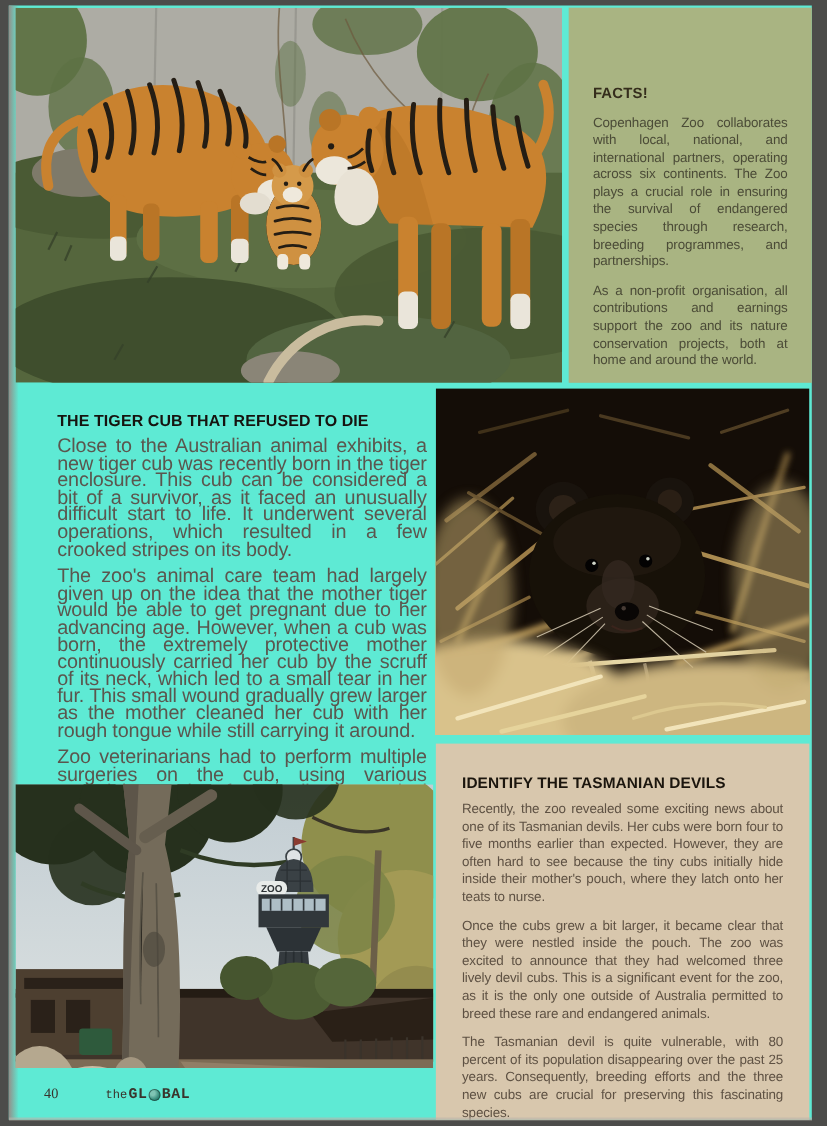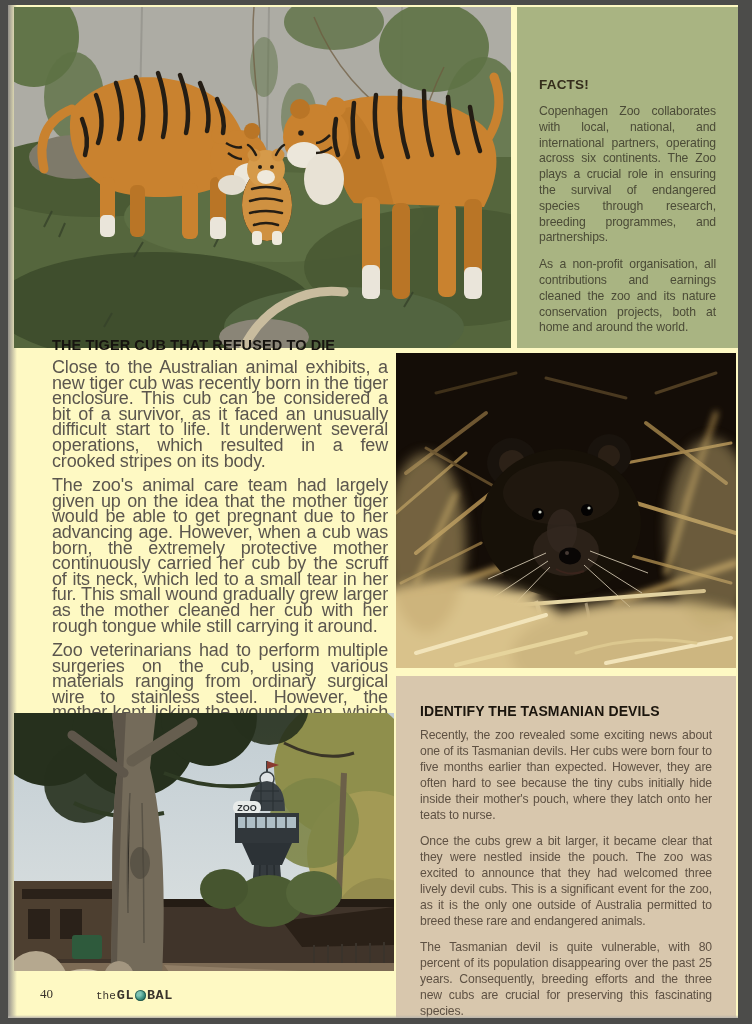--- a/index.html
+++ b/index.html
@@ -1,35 +1,35 @@
 <!DOCTYPE html>
 <html><head>
 <meta charset="utf-8">
 <style>
   html,body{margin:0;padding:0;background:#4c4c4a;}
   *{box-sizing:border-box;}
   .scan{position:relative;width:752px;height:1024px;background:#4c4c4a;overflow:hidden;
         font-family:"Liberation Sans", sans-serif;}
-  .page{position:absolute;left:8px;top:5px;width:730px;height:1013px;background:#fef9c3;}
+  .page{position:absolute;left:8px;top:5px;width:730px;height:1013px;background:#5eead4;}
   .page::before{content:"";position:absolute;left:0;top:0;bottom:0;width:9px;
         background:linear-gradient(to right,#93908a,rgba(250,250,246,0));pointer-events:none;}
   .page::after{content:"";position:absolute;left:0;right:0;bottom:0;height:3px;
         background:linear-gradient(to top,#b9b5ac,rgba(250,250,246,0));pointer-events:none;}
 
   .photo{position:absolute;overflow:hidden;}
   .photo svg{display:block;}
 
   .tiger-photo{left:6px;top:2px;width:497px;height:341px;}
   .facts-box{position:absolute;left:509px;top:2px;width:221px;height:341px;
         background:#a9b482;padding:70px 22px 0 22px;}
   .facts-title{font-size:13.5px;font-weight:700;color:#352d1c;margin:0 0 12px 0;letter-spacing:.2px;}
   .facts-box p{font-size:12.2px;line-height:15.8px;color:#4b4b37;margin:0 0 11px 0;
         text-align:justify;letter-spacing:-.1px;}
 
-  .article{position:absolute;left:44px;top:332px;width:336px;}
+  .article{position:absolute;left:44px;top:370px;width:336px;}
   .article-title{font-size:14.5px;font-weight:700;color:#16130f;margin:0 0 7px 0;letter-spacing:.1px;}
   .article p{font-size:18px;line-height:15.6px;color:#5b564e;margin:0 0 9px 0;
         text-align:justify;letter-spacing:-.15px;}
 
   .devil-photo{left:388px;top:348px;width:340px;height:315px;}
 
   .devils-box{position:absolute;left:388px;top:671px;width:340px;height:342px;
         background:#d8c7ad;padding:27px 24px 0 24px;}
   .devils-title{font-size:14px;font-weight:700;color:#1b150d;margin:0 0 8px 0;letter-spacing:.1px;}
   .devils-box p{font-size:12.2px;line-height:16px;color:#5e5143;margin:0 0 10px 0;
@@ -171,21 +171,21 @@
           </g>
           <rect x="238" y="224" width="10" height="14" rx="4" fill="#efe9dc"></rect>
           <rect x="258" y="224" width="10" height="14" rx="4" fill="#efe9dc"></rect>
         </g>
       </svg>
     </div>
 
     <aside class="facts-box">
       <h2 class="facts-title">FACTS!</h2>
       <p>Copenhagen Zoo collaborates with local, national, and international partners, operating across six continents. The Zoo plays a crucial role in ensuring the survival of endangered species through research, breeding programmes, and partnerships.</p>
-      <p>As a non-profit organisation, all contributions and earnings cleaned the zoo and its nature conservation projects, both at home and around the world.</p>
+      <p>As a non-profit organisation, all contributions and earnings support the zoo and its nature conservation projects, both at home and around the world.</p>
     </aside>
 
     <article class="article">
       <h1 class="article-title">THE TIGER CUB THAT REFUSED TO DIE</h1>
       <p>Close to the Australian animal exhibits, a new tiger cub was recently born in the tiger enclosure. This cub can be considered a bit of a survivor, as it faced an unusually difficult start to life. It underwent several operations, which resulted in a few crooked stripes on its body.</p>
       <p>The zoo's animal care team had largely given up on the idea that the mother tiger would be able to get pregnant due to her advancing age. However, when a cub was born, the extremely protective mother continuously carried her cub by the scruff of its neck, which led to a small tear in her fur. This small wound gradually grew larger as the mother cleaned her cub with her rough tongue while still carrying it around.</p>
       <p>Zoo veterinarians had to perform multiple surgeries on the cub, using various materials ranging from ordinary surgical wire to stainless steel. However, the mother kept licking the wound open, which posed a serious risk to the cub's health. Thankfully, she is a strong tiger and is now healthy and thriving. Additionally, she plays a crucial role in the breeding programme, as the genes of both parents are extremely significant, according to Pernille Mehl.</p>
     </article>
 
     <div class="photo devil-photo">

